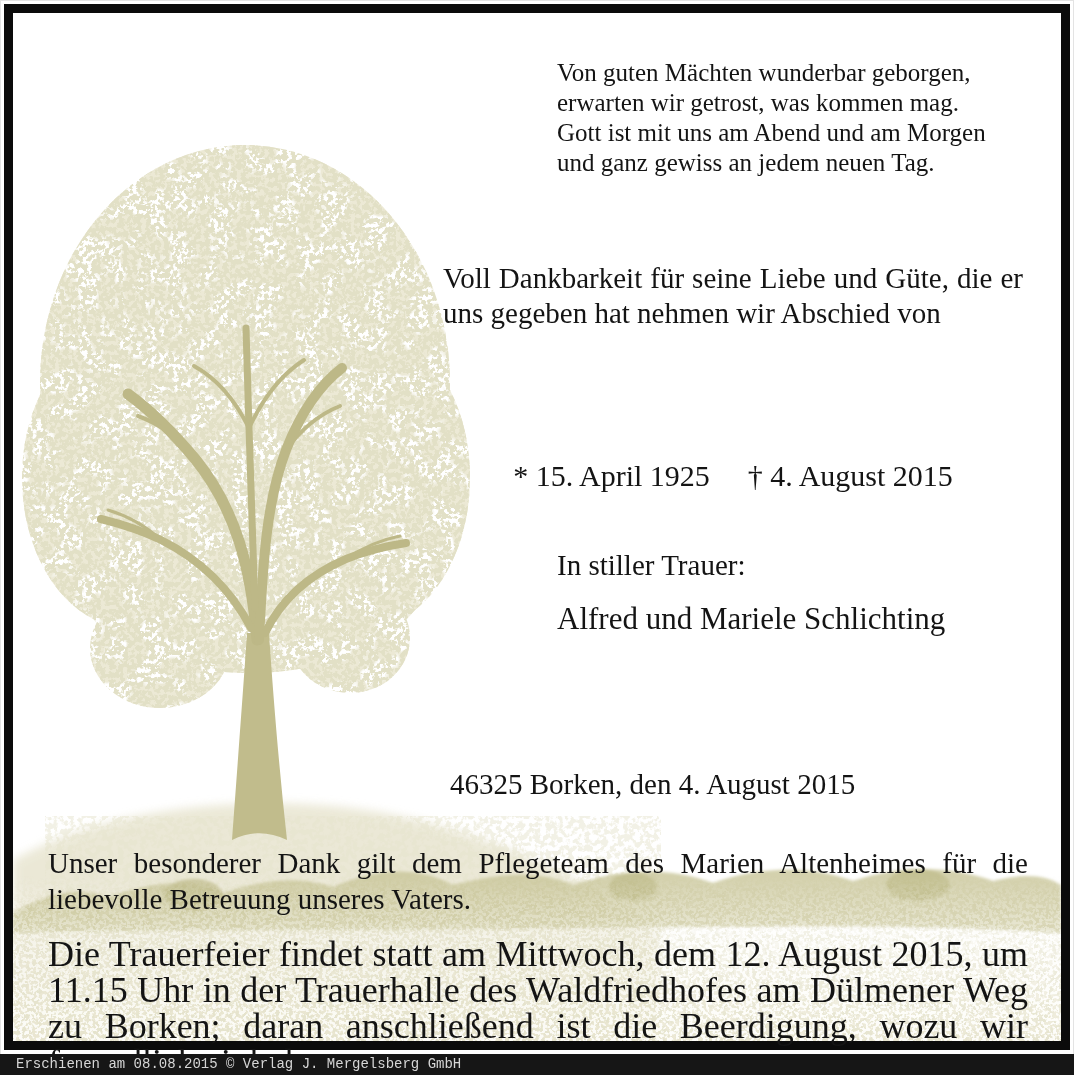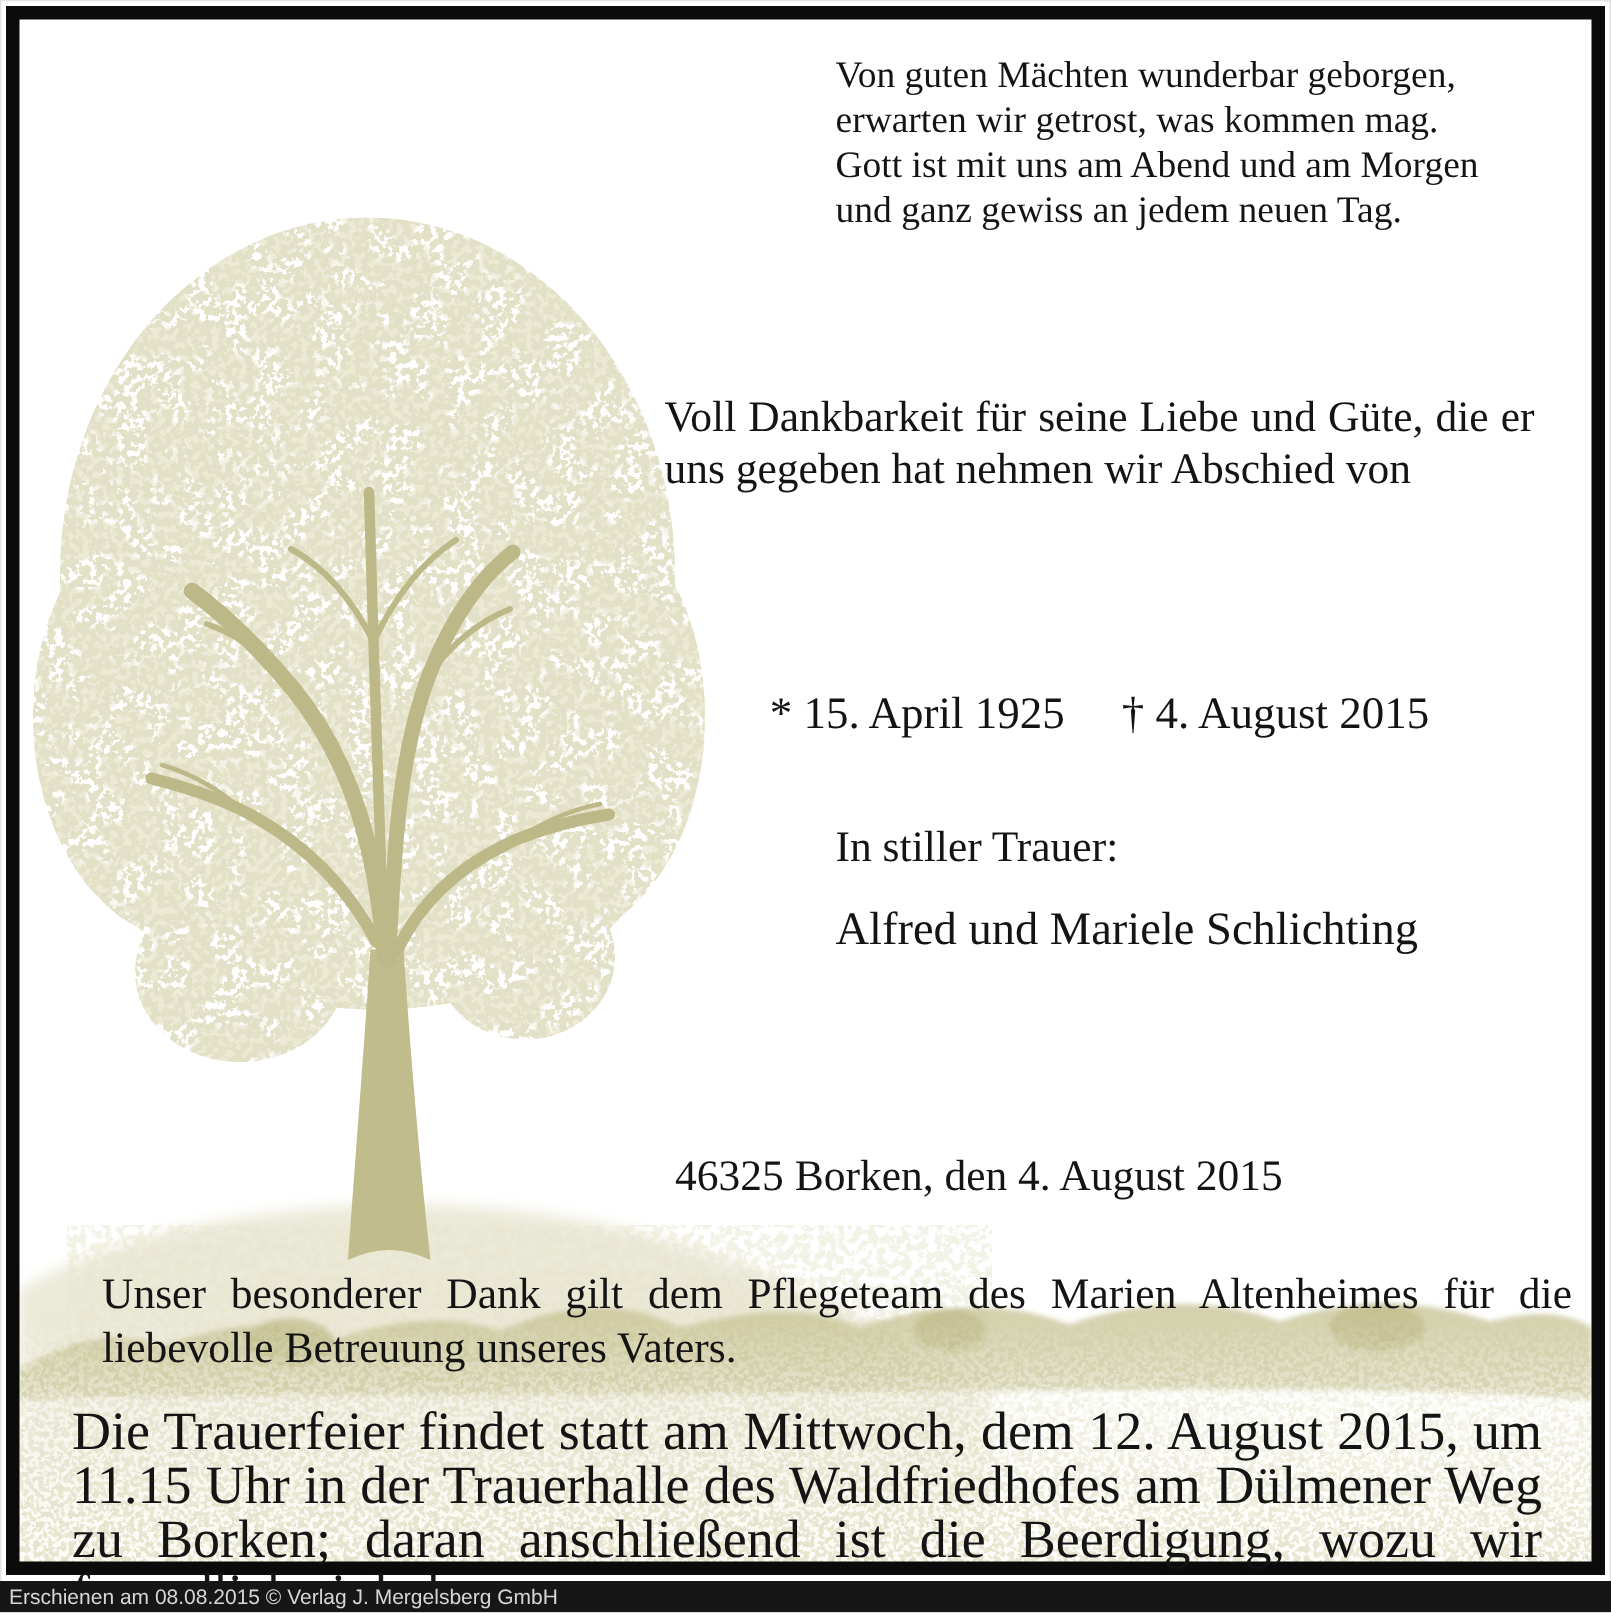--- a/index.html
+++ b/index.html
@@ -17,45 +17,45 @@
     left:4px;top:4px;
     width:1066px;height:1046px;
     border:9px solid #0b0b0b;
     box-sizing:border-box;
     z-index:4;
     pointer-events:none;
   }
   .art{position:absolute;z-index:1;}
   .txt{position:absolute;z-index:5;}
 
-  .quote-block{left:557px;top:36px;width:456px;}
+  .quote-block{left:557px;top:58px;width:456px;}
   .quote-line{font-size:25px;line-height:30px;white-space:nowrap;}
   .quote-attrib{margin-top:14px;text-align:right;font-style:italic;font-weight:bold;font-size:25px;}
 
   .intro{left:443px;top:261px;width:580px;font-size:29px;line-height:35px;text-align:justify;text-align-last:left;}
 
   .name-block{left:443px;top:364px;width:580px;text-align:center;font-size:52px;line-height:56px;}
 
   .dates{left:443px;top:444px;width:580px;text-align:center;font-size:30px;white-space:nowrap;margin-top:15px;}
   .dates .death-date{margin-left:38px;}
 
   .mourn-label{left:557px;top:549px;font-size:29px;}
   .mourners{left:557px;top:601px;font-size:31px;}
 
   .place-date{left:450px;top:768px;font-size:29px;}
 
-  .thanks{left:48px;top:845px;width:980px;font-size:29px;line-height:36px;text-align:justify;text-align-last:left;margin-left:20px;}
+  .thanks{left:48px;top:845px;width:980px;font-size:29px;line-height:36px;text-align:justify;text-align-last:left;}
   .funeral{left:48px;top:936px;width:980px;font-size:36px;line-height:36px;text-align:justify;text-align-last:left;}
 
   .footerbar{
     position:absolute;left:0;top:1054px;width:1074px;height:21px;
     background:#161616;z-index:6;
-    font-family:Liberation Sans, sans-serif;
+    font-family:Liberation Mono, monospace;
     font-size:14px;line-height:21px;color:#d6d6d6;
-    padding-left:6px;box-sizing:border-box;
+    padding-left:16px;box-sizing:border-box;
     white-space:nowrap;
   }
 </style>
 </head>
 <body>
 
 <div class="page">
 
   <svg class="art" style="left:13px;top:735px;" width="1048" height="315" viewBox="0 0 1048 315">
     <defs>

